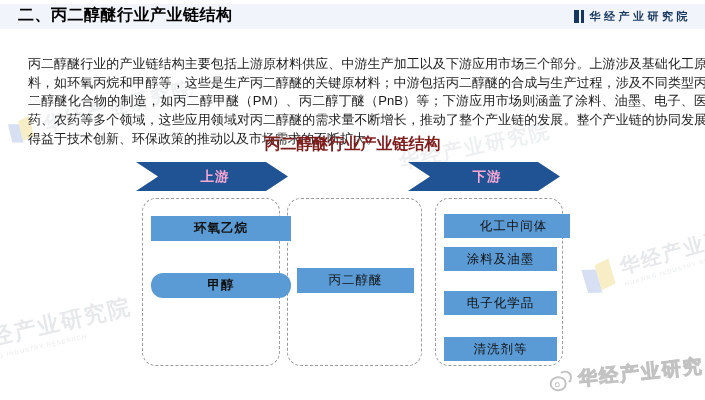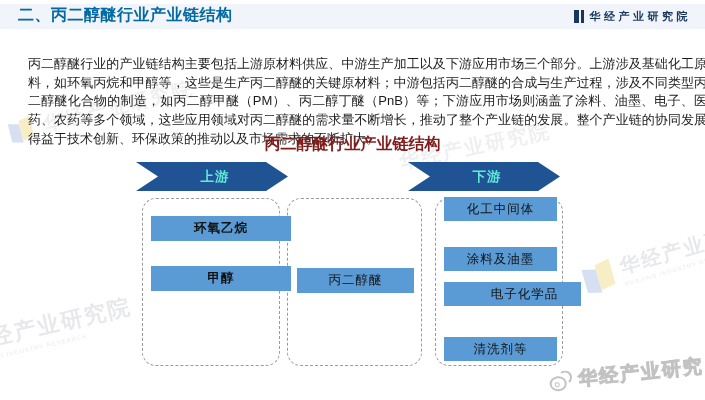--- a/index.html
+++ b/index.html
@@ -7,42 +7,42 @@
     position:relative; width:705px; height:400px; overflow:hidden;
     background:#ffffff; font-family:"Liberation Sans","DejaVu Sans",sans-serif;
   }
   
   .header-band {
     position:absolute; left:0; top:4px; width:705px; height:25px;
     background:#F1F4FA; z-index:1;
   }
   .header-title {
     position:absolute; left:18px; top:5px; z-index:2;
-    font-size:16px; font-weight:bold; color:#0369a1; letter-spacing:0.5px;
+    font-size:16px; font-weight:bold; color:#000000; letter-spacing:0.5px;
   }
   .brand { position:absolute; right:14px; top:9px; z-index:2; display:flex; align-items:center; gap:6px; }
   .logo-mark { display:inline-flex; align-items:flex-end; gap:2px; height:13px; }
   .logo-mark .bar1 { width:5px; height:13px; background:#17375E; }
   .logo-mark .bar2 { width:2.5px; height:13px; background:#17375E; }
   .brand-text { font-size:11px; font-weight:bold; color:#17375E; letter-spacing:3.5px; }
 
   
   .intro {
     position:absolute; left:13px; top:40px; width:679px; z-index:1; margin:15px;
     font-size:13px; line-height:18.7px; color:#1c1c1c; text-align:justify;
   }
 
   
   .diagram-title {
     position:absolute; left:0; top:134px; width:705px; z-index:1;
     text-align:center; font-size:16px; font-weight:bold; color:#7f1d1d;
   }
   .stage-banner {
     position:absolute; top:162px; width:152px; height:29px; z-index:1;
-    background:#1F5394; color:#5eead4; font-size:13.5px; font-weight:bold;
+    background:#1F5394; color:#f9a8d4; font-size:13.5px; font-weight:bold;
     display:flex; align-items:center; justify-content:center; padding-left:6px; box-sizing:border-box;
     clip-path:polygon(0 0, calc(100% - 22px) 0, 100% 50%, calc(100% - 22px) 100%, 0 100%, 22px 50%);
     letter-spacing:1px;
   }
   .banner-up   { left:136px; }
   .banner-mid  { left:272px; }
   .banner-down { left:408px; }
 
   .stage-box {
     position:absolute; top:198px; height:168px; z-index:1; box-sizing:border-box;
@@ -51,24 +51,24 @@
   .box-up   { left:142px; width:138px; }
   .box-mid  { left:287px; width:135px; }
   .box-down { left:435px; width:128px; }
 
   .item {
     position:absolute; z-index:2; height:25px; background:#5B9BD5;
     display:flex; align-items:center; justify-content:center;
     font-size:12.5px; color:#111; letter-spacing:1px;
   }
   .it-u { left:151px; width:140px;font-weight:bold; }
-  .it-u1 { top:216px; } .it-u2 { top:266px; } .it-u3 { top:318px; }
+  .it-u1 { top:216px; } .it-u2 { top:273px;border-radius:12px; } .it-u3 { top:318px; }
   .it-m1 { left:297px; width:117px; top:268px; }
   .it-d { left:444px; width:113px; height:24px; }
-  .it-d1 { top:197px; } .it-d2 { top:247px; } .it-d3 { top:282px;padding-left:24px; } .it-d4 { top:337px; }
+  .it-d1 { top:214px;padding-left:13px; } .it-d2 { top:247px; } .it-d3 { top:291px; } .it-d4 { top:337px; }
 
   
   .source {
     position:absolute; right:13px; top:402px; z-index:3;
     font-size:11.5px; font-weight:bold; color:#333;
   }
 
   
   .wm { position:absolute; z-index:0; display:flex; align-items:center; gap:6px; pointer-events:none; white-space:nowrap; }
   .wm-cn { font-size:20px; font-weight:bold; color:#c9cdd4; letter-spacing:2px; }

